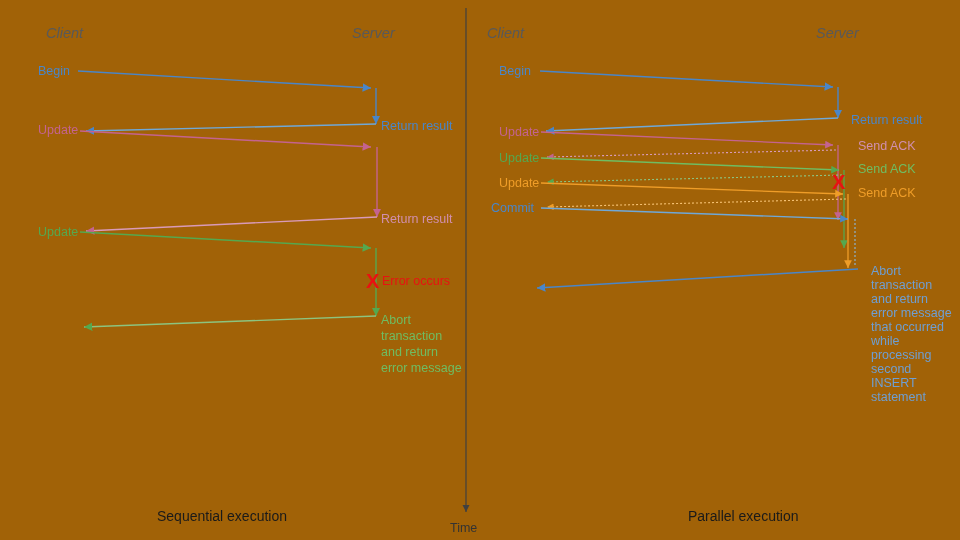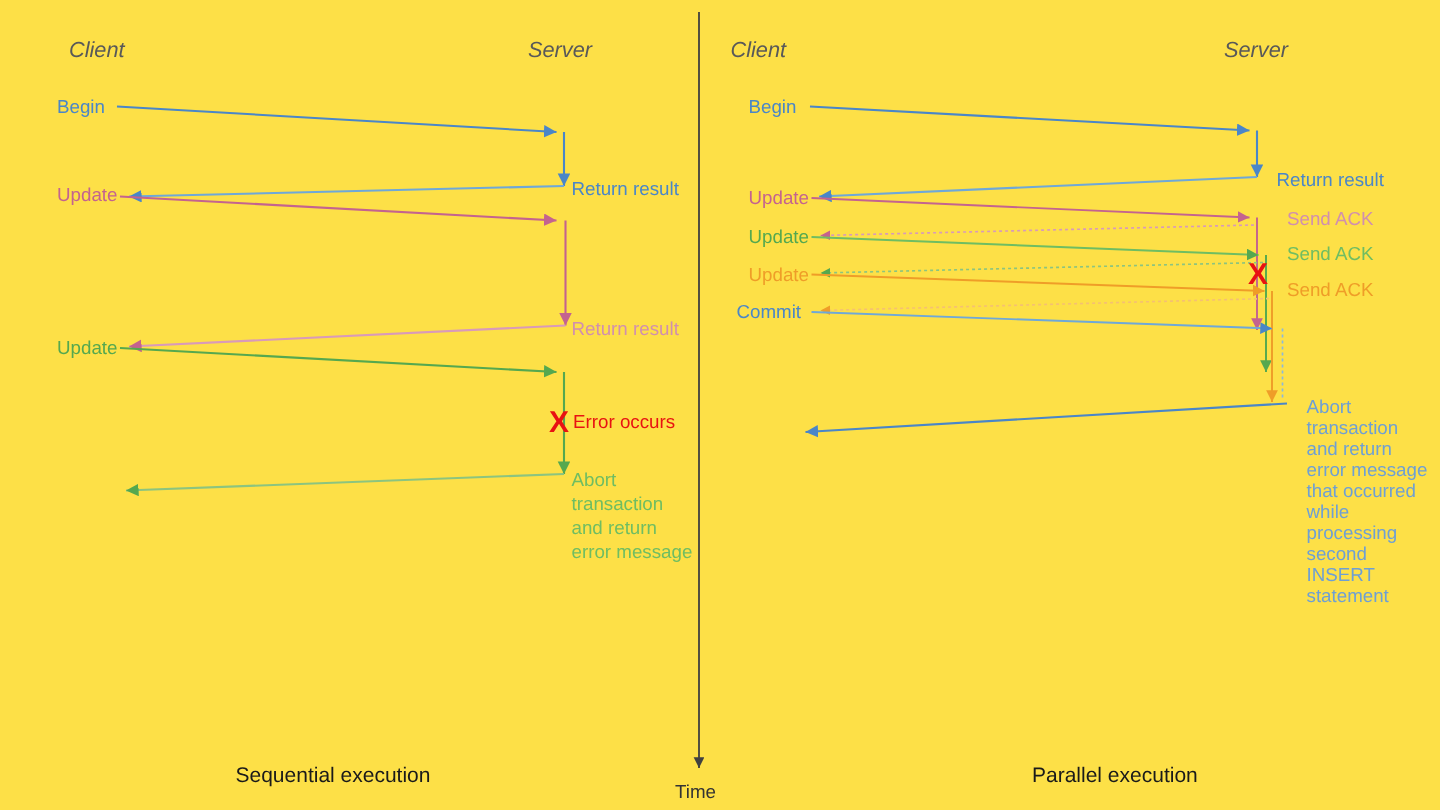--- a/index.html
+++ b/index.html
@@ -10,21 +10,21 @@
   body {
     width: 960px;
     height: 540px;
     overflow: hidden;
     font-family: "Liberation Sans", sans-serif;
   }
   #canvas {
     position: relative;
     width: 960px;
     height: 540px;
-    background: #fde047;
+    background: #a16207;
   }
   svg.diagram {
     position: absolute;
     left: 0;
     top: 0;
     width: 960px;
     height: 540px;
   }
   .lane-header {
     font-family: "Liberation Sans", sans-serif;

